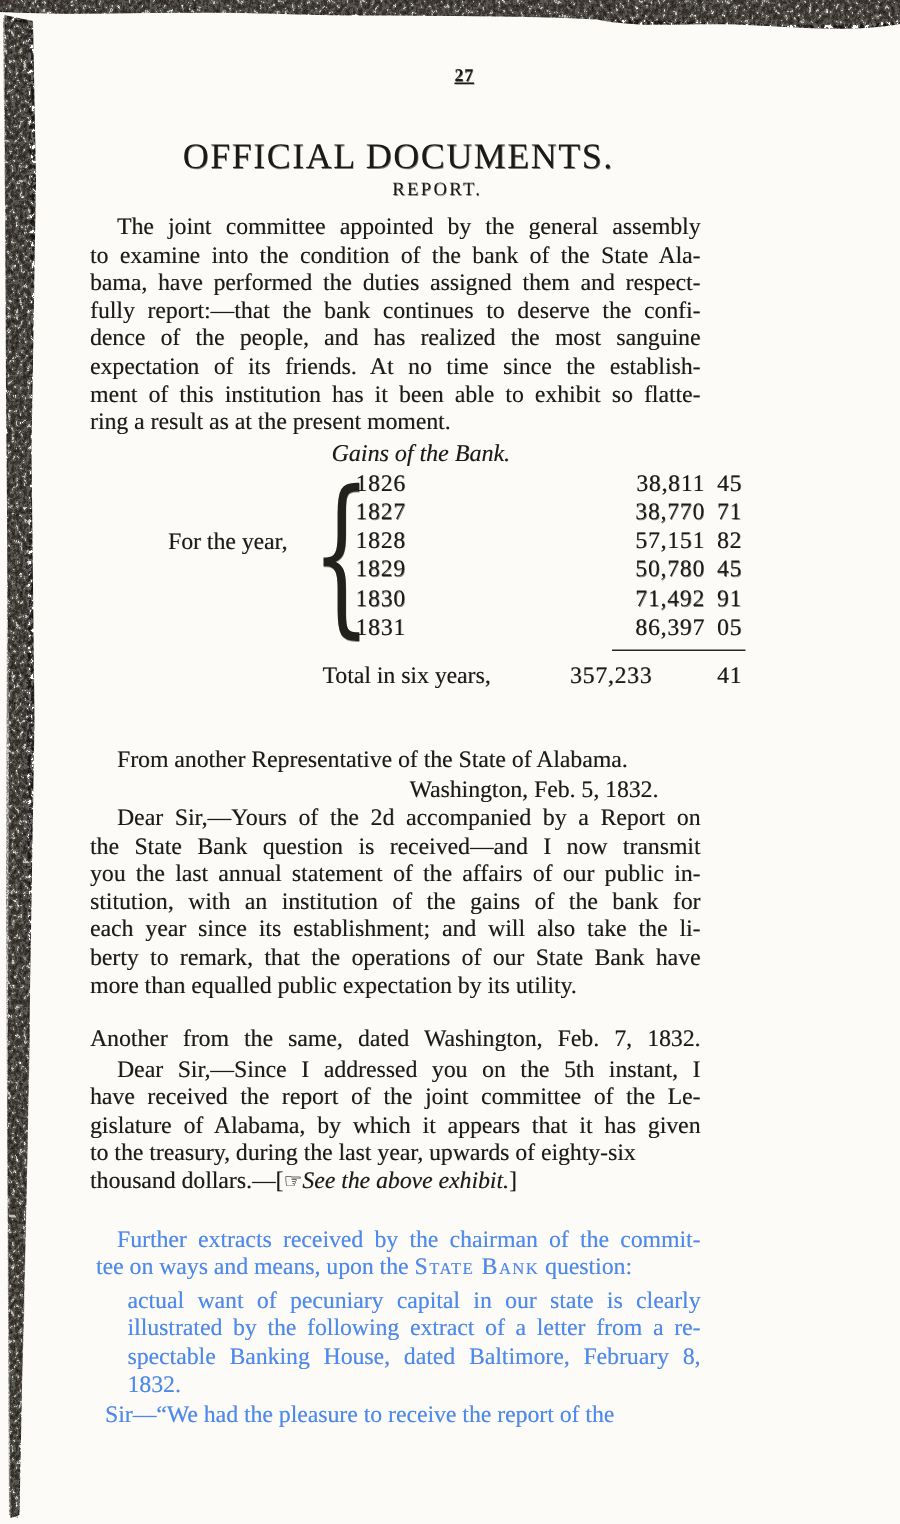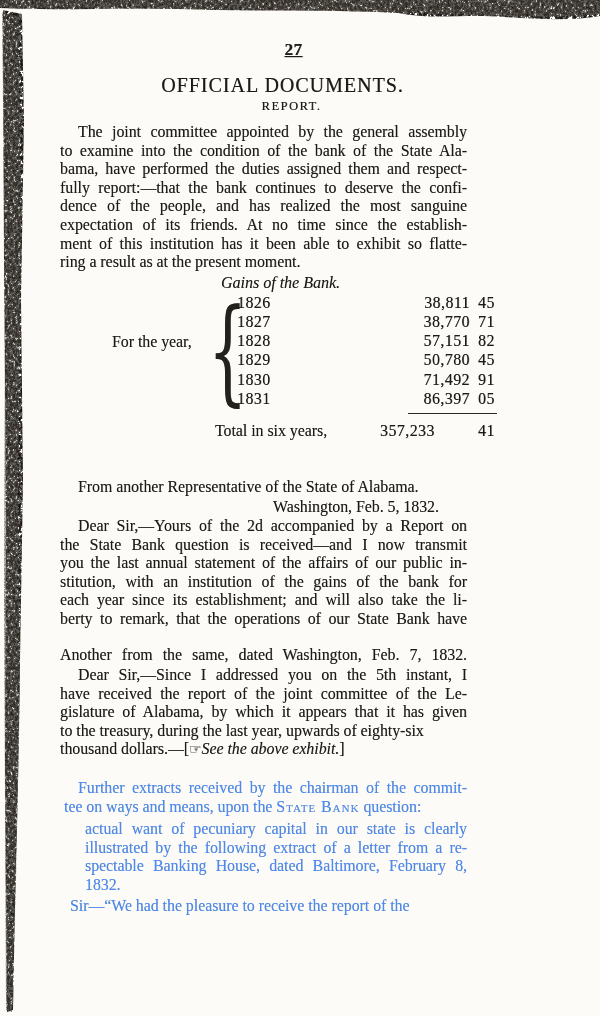--- a/index.html
+++ b/index.html
@@ -19,28 +19,28 @@
   .content{
     position:absolute;
     left:60px;top:0;
     width:407px;
     font-size:15.8px;
     line-height:18.6px;
     text-shadow:0.3px 0.3px 0 rgba(25,22,18,0.45);
   }
   .center{text-align:center;position:relative;}
   .pageno{
-    margin-top:40px;left:30px;
-    font-size:17px;font-weight:bold;letter-spacing:3px;
+    margin-top:40px;left:46px;
+    font-size:12px;font-weight:bold;letter-spacing:3px;
     line-height:20px;
     text-decoration:underline;
   }
   .doc-title{
-    margin-top:14px;left:19px;
-    font-size:20px;letter-spacing:1px;
+    margin-top:34px;left:2px;
+    font-size:24px;letter-spacing:1px;
     line-height:22px;
     text-shadow:0.4px 0.4px 0 rgba(25,22,18,0.55);
   }
   .report-title{
     margin-top:2px;left:28px;
     font-size:12.5px;letter-spacing:1.5px;
     line-height:17px;
     text-shadow:0.4px 0.4px 0 rgba(25,22,18,0.5);
   }
   .para{margin:0;}
@@ -194,20 +194,21 @@
 
     <div class="dateline">Washington, Feb. 5, 1832.</div>
 
     <div class="para indent-first">
         <div class="line just first">Dear Sir,—Yours of the 2d accompanied by a Report on</div>
         <div class="line just">the State Bank question is received—and I now transmit</div>
         <div class="line just">you the last annual statement of the affairs of our public in-</div>
         <div class="line just">stitution, with an institution of the gains of the bank for</div>
         <div class="line just">each year since its establishment; and will also take the li-</div>
         <div class="line just">berty to remark, that the operations of our State Bank have</div>
+        <div class="line">more than equalled public expectation by its utility.</div>
       </div>
 
     <div class="heading2">Another from the same, dated Washington, Feb. 7, 1832.</div>
 
     <div class="para mt2 indent-first">
         <div class="line just first">Dear Sir,—Since I addressed you on the 5th instant, I</div>
         <div class="line just">have received the report of the joint committee of the Le-</div>
         <div class="line just">gislature of Alabama, by which it appears that it has given</div>
         <div class="line">to the treasury, during the last year, upwards of eighty-six</div>
       </div>

